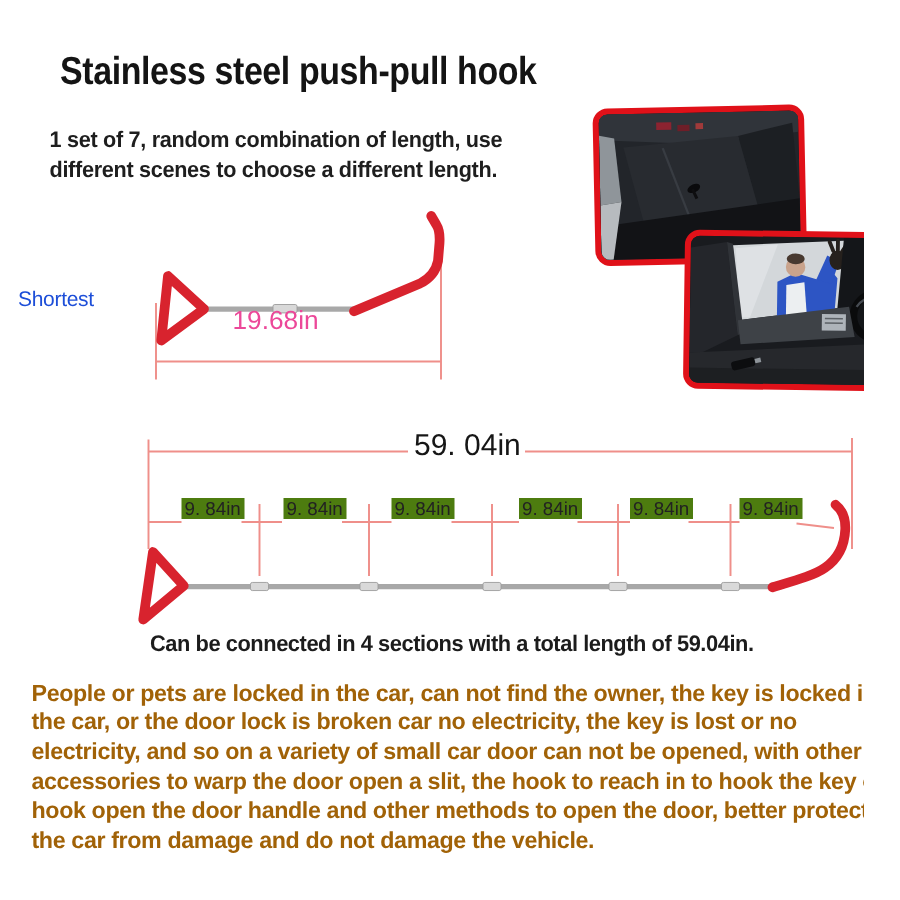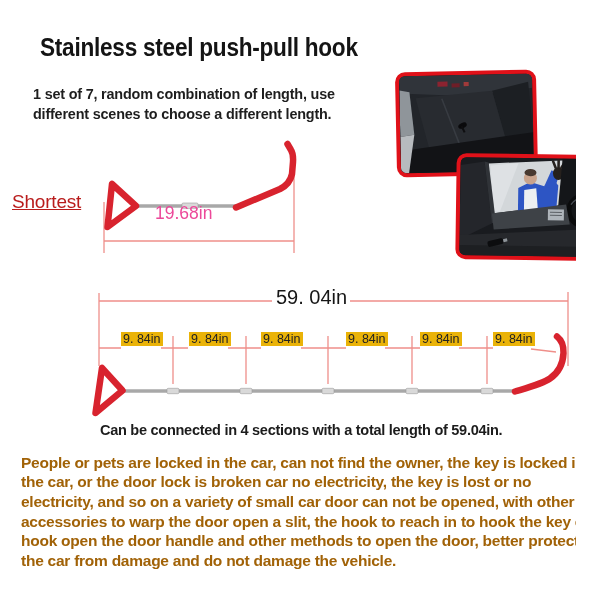--- a/index.html
+++ b/index.html
@@ -10,24 +10,24 @@
   .abs{position:absolute;}
   .title{
     left:40px;top:15px;font-size:26px;font-weight:700;letter-spacing:-0.3px;
     transform:scaleX(.87);transform-origin:left top;white-space:nowrap;color:#141414;
   }
   .intro{
     left:33px;top:84px;font-size:15px;font-weight:600;line-height:20px;
     letter-spacing:-0.2px;transform:scaleX(.96);transform-origin:left top;
     white-space:nowrap;color:#1e1e1e;
   }
-  .side-label{font-size:19px;font-weight:500;color:#b91c1c;letter-spacing:-0.2px;white-space:nowrap;text-decoration:underline;}
+  .side-label{font-size:14px;font-weight:500;color:#1d4ed8;letter-spacing:-0.2px;white-space:nowrap;}
   .len-label{left:155px;top:203px;font-size:17.5px;font-weight:500;color:#ec4899;white-space:nowrap;}
   .total-label{left:273px;top:286px;font-size:20px;font-weight:500;color:#161616;white-space:nowrap;background:#fff;padding:0 3px;}
-  .seg-label{position:absolute;top:332px;font-size:12.5px;font-weight:500;color:#222;white-space:nowrap;background:#eab308;padding:0 2px;}
+  .seg-label{position:absolute;top:332px;font-size:12.5px;font-weight:500;color:#222;white-space:nowrap;background:#4d7c0f;padding:0 2px;}
   .caption{
     left:100px;top:421px;font-size:15px;font-weight:600;letter-spacing:-0.3px;
     white-space:nowrap;transform:scaleX(.97);transform-origin:left top;color:#1c1c1c;
   }
   .desc{
     left:21px;top:437px;width:578px;font-size:15.5px;font-weight:700;
     line-height:19.7px;letter-spacing:-0.25px;color:#a16207;
   }
   svg{display:block;}
   #lineart{position:absolute;left:0;top:0;z-index:1;pointer-events:none;}

